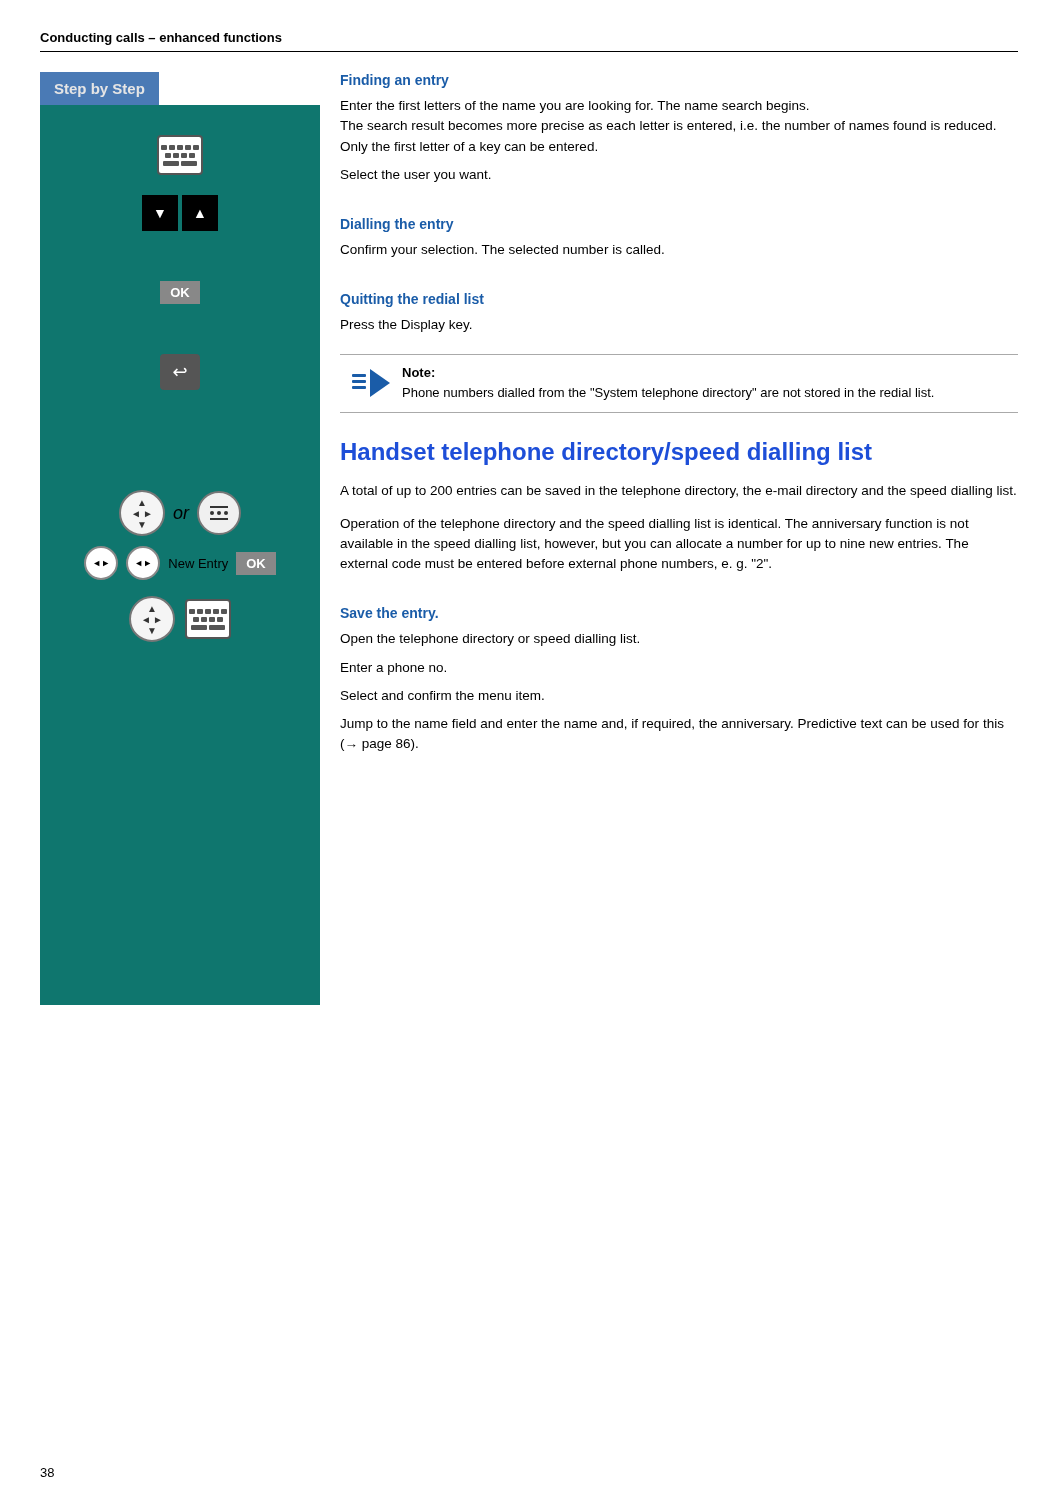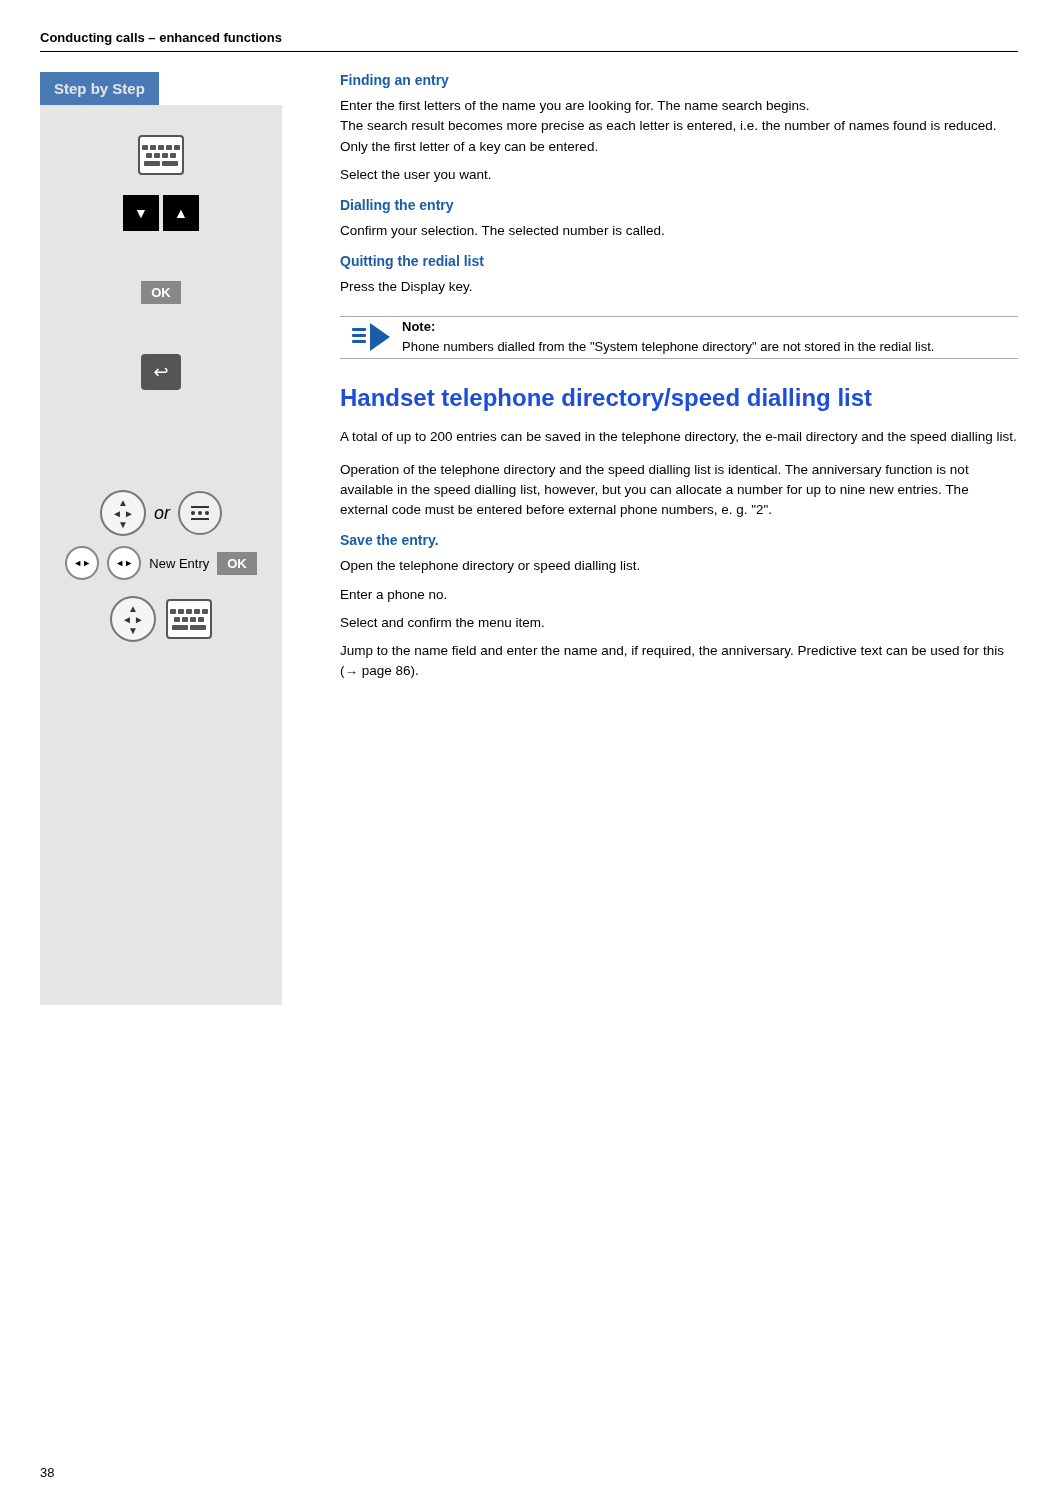--- a/index.html
+++ b/index.html
@@ -42,41 +42,41 @@
       background: #4a7ab5;
       color: #e5e5e5;
       font-weight: bold;
       font-size: 15px;
       padding: 8px 14px;
       display: inline-block;
       margin-bottom: 0;
     }
 
     .left-sidebar {
-      background: #e5e5e5;
-      width: 242px;
+      background: #0f766e;
+      width: 280px;
       min-height: 900px;
       padding: 10px;
       display: flex;
       flex-direction: column;
       align-items: center;
       padding-top: 30px;
     }
 
     .right-col {
       flex: 1;
       padding-left: 30px;
     }
 
     .section-title {
       color: #1a5ca8;
       font-weight: bold;
       font-size: 14px;
       margin-bottom: 8px;
-      margin-top: 12px;
+      margin-top: 31px;
     }
 
     .section-title:first-child {
       margin-top: 0;
     }
 
     .body-text {
       font-size: 13.5px;
       line-height: 1.5;
       margin-bottom: 8px;
@@ -121,21 +121,21 @@
     }
     .display-key::after {
       content: '↩';
       color: #fff;
       font-size: 18px;
     }
 
     .note-box {
       border-top: 1px solid #aaa;
       border-bottom: 1px solid #aaa;
-      padding: 2px 12px;
+      padding: 10px 12px;
       margin: 18px 0 24px 0;
       display: flex;
       align-items: flex-start;
       gap: 12px;
     }
 
     .note-content { flex: 1; }
     .note-title { font-weight: bold; font-size: 13px; margin-bottom: 4px; }
     .note-text { font-size: 13px; line-height: 1.45; }
 

